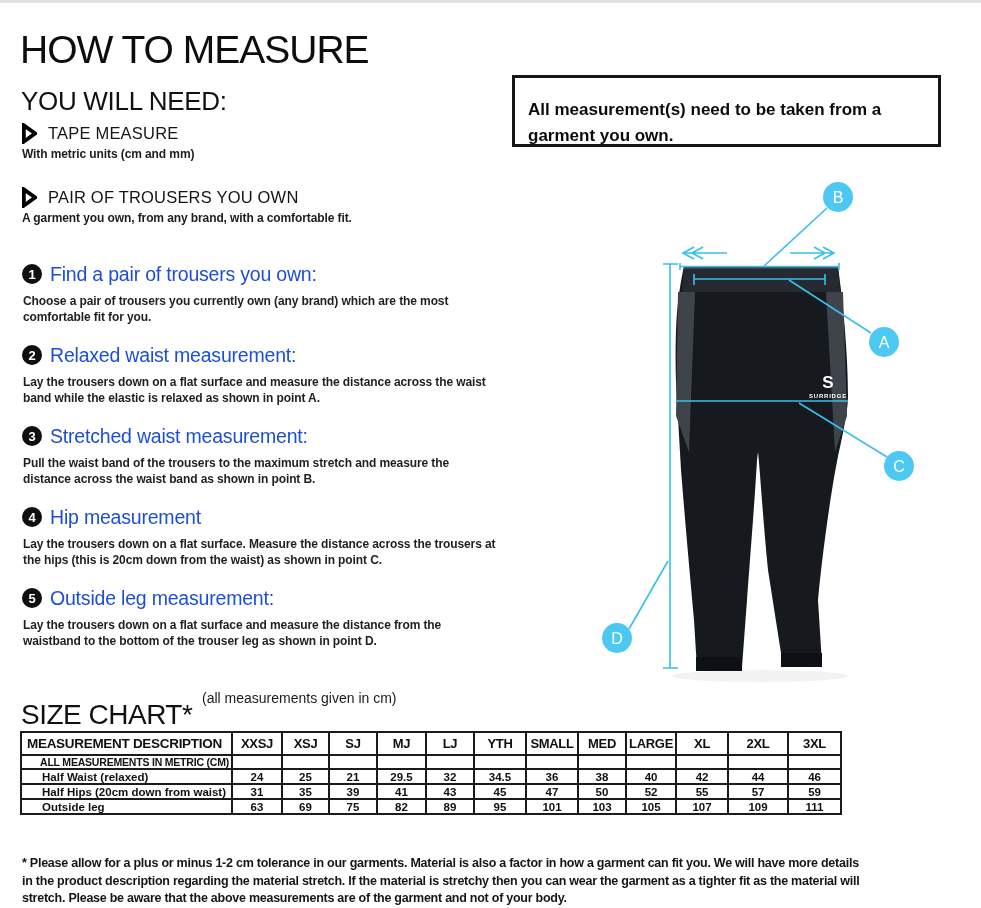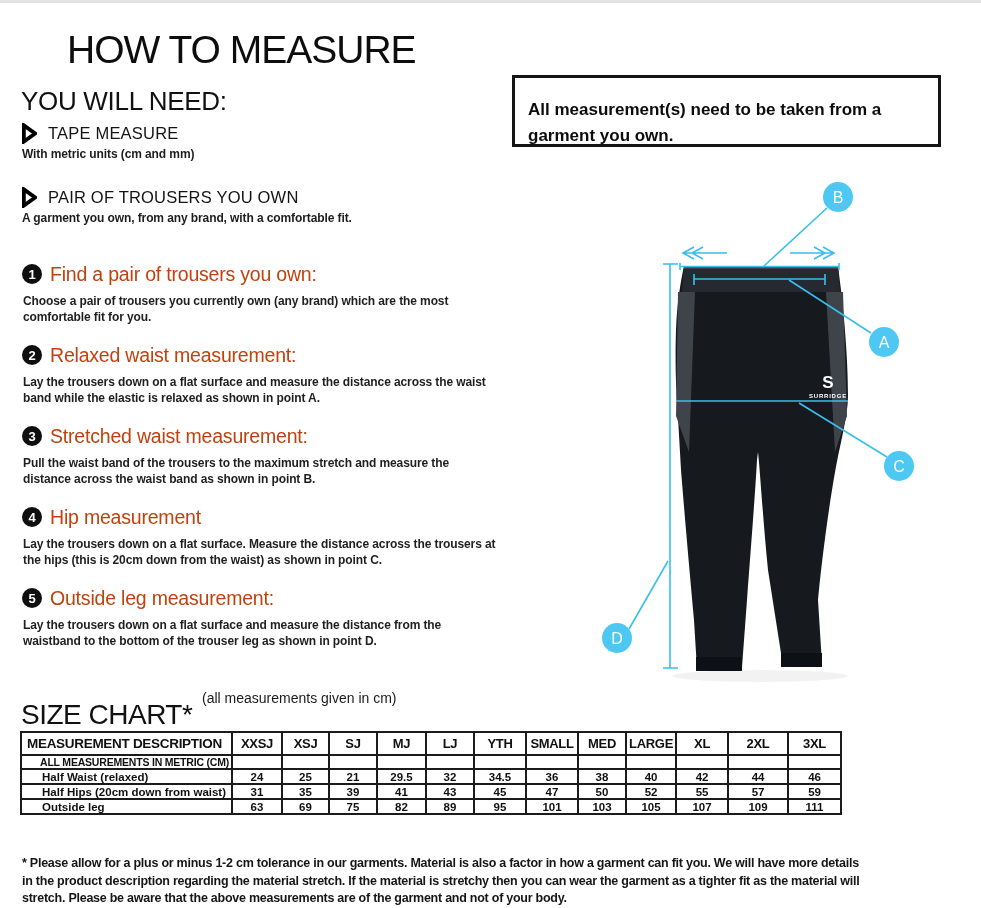--- a/index.html
+++ b/index.html
@@ -1,38 +1,38 @@
 <!DOCTYPE html>
 <html><head>
 <meta charset="utf-8">
 <style>
   html,body{margin:0;padding:0;background:#fff;}
   .page{position:relative;width:981px;height:908px;background:#ffffff;overflow:hidden;
         font-family:"Liberation Sans",sans-serif;color:#111;}
   .top-strip{position:absolute;top:0;left:0;width:981px;height:3px;background:#e2e2e2;}
 
-  .title{position:absolute;left:20px;top:2px;font-size:39px;font-weight:400;letter-spacing:-1px;color:#0d0d0d;margin-left:47px;}
+  .title{position:absolute;left:20px;top:2px;font-size:39px;font-weight:400;letter-spacing:-1px;color:#0d0d0d;}
 
   .notice{position:absolute;left:512px;top:75px;width:429px;height:72px;box-sizing:border-box;
           border:3px solid #151515;padding:19px 13px;font-weight:bold;font-size:17px;line-height:26px;color:#0c0c0c;}
 
   .ywn-h{position:absolute;left:21px;top:64px;font-size:26px;font-weight:400;letter-spacing:-0.3px;text-align:center;}
 
   .need-item{position:absolute;left:22px;}
   .ni-1{top:123px;}
   .ni-2{top:187px;}
   .need-row{display:flex;align-items:center;gap:11px;}
   .need-label{font-size:16.5px;letter-spacing:0.2px;color:#141414;}
   .need-desc{margin-top:3px;font-size:12px;font-weight:bold;color:#1d1d1d;letter-spacing:-0.1px;}
 
   .step{position:absolute;left:22px;width:480px;}
   .s1{top:263px}.s2{top:344px}.s3{top:425px}.s4{top:506px}.s5{top:587px}
   .badge{position:absolute;left:0;top:1px;width:20px;height:20px;border-radius:50%;background:#0f0f0f;
          color:#fff;font-weight:bold;font-size:13px;display:flex;align-items:center;justify-content:center;}
-  .step h3{margin:0 0 0 28px;font-size:19.5px;font-weight:400;letter-spacing:-0.2px;color:#c2410c;}
+  .step h3{margin:0 0 0 28px;font-size:19.5px;font-weight:400;letter-spacing:-0.2px;color:#1d4ed8;}
   .step p{margin:7px 16px 0 1px;width:475px;font-size:12px;font-weight:bold;color:#1f1f1f;
           line-height:16px;letter-spacing:-0.1px;}
 
   .size-chart-h{position:absolute;left:21px;top:676px;font-size:28px;font-weight:400;letter-spacing:-0.5px;}
   .size-chart-cap{position:absolute;left:202px;top:690px;font-size:14px;font-weight:400;color:#1a1a1a;}
 
   .table-wrap{position:absolute;left:20px;top:731px;}
   table{border-collapse:collapse;table-layout:fixed;}
   th,td{border:2px solid #1b1b1b;overflow:hidden;white-space:nowrap;font-weight:bold;color:#101010;padding:0 2px;}
   thead th{font-size:13px;height:21px;letter-spacing:-0.3px;text-align:center;}

